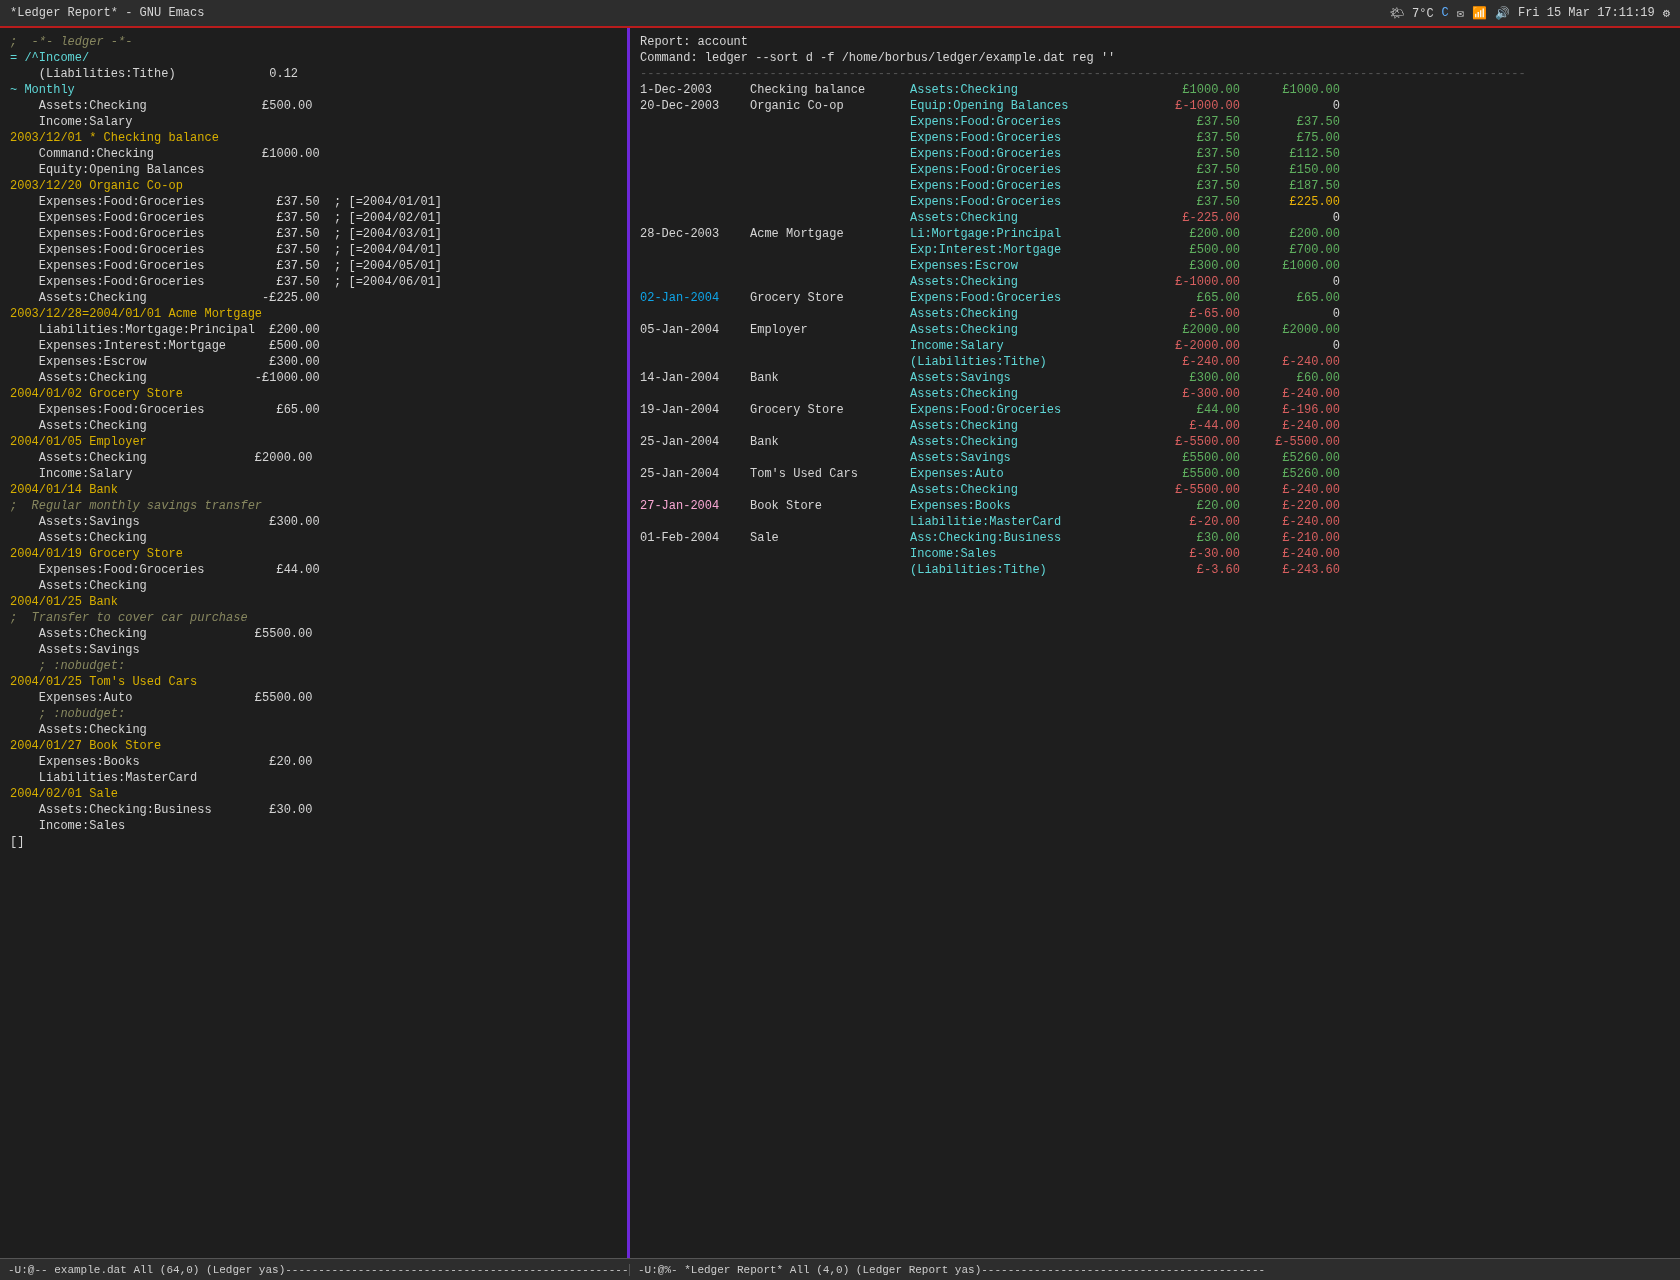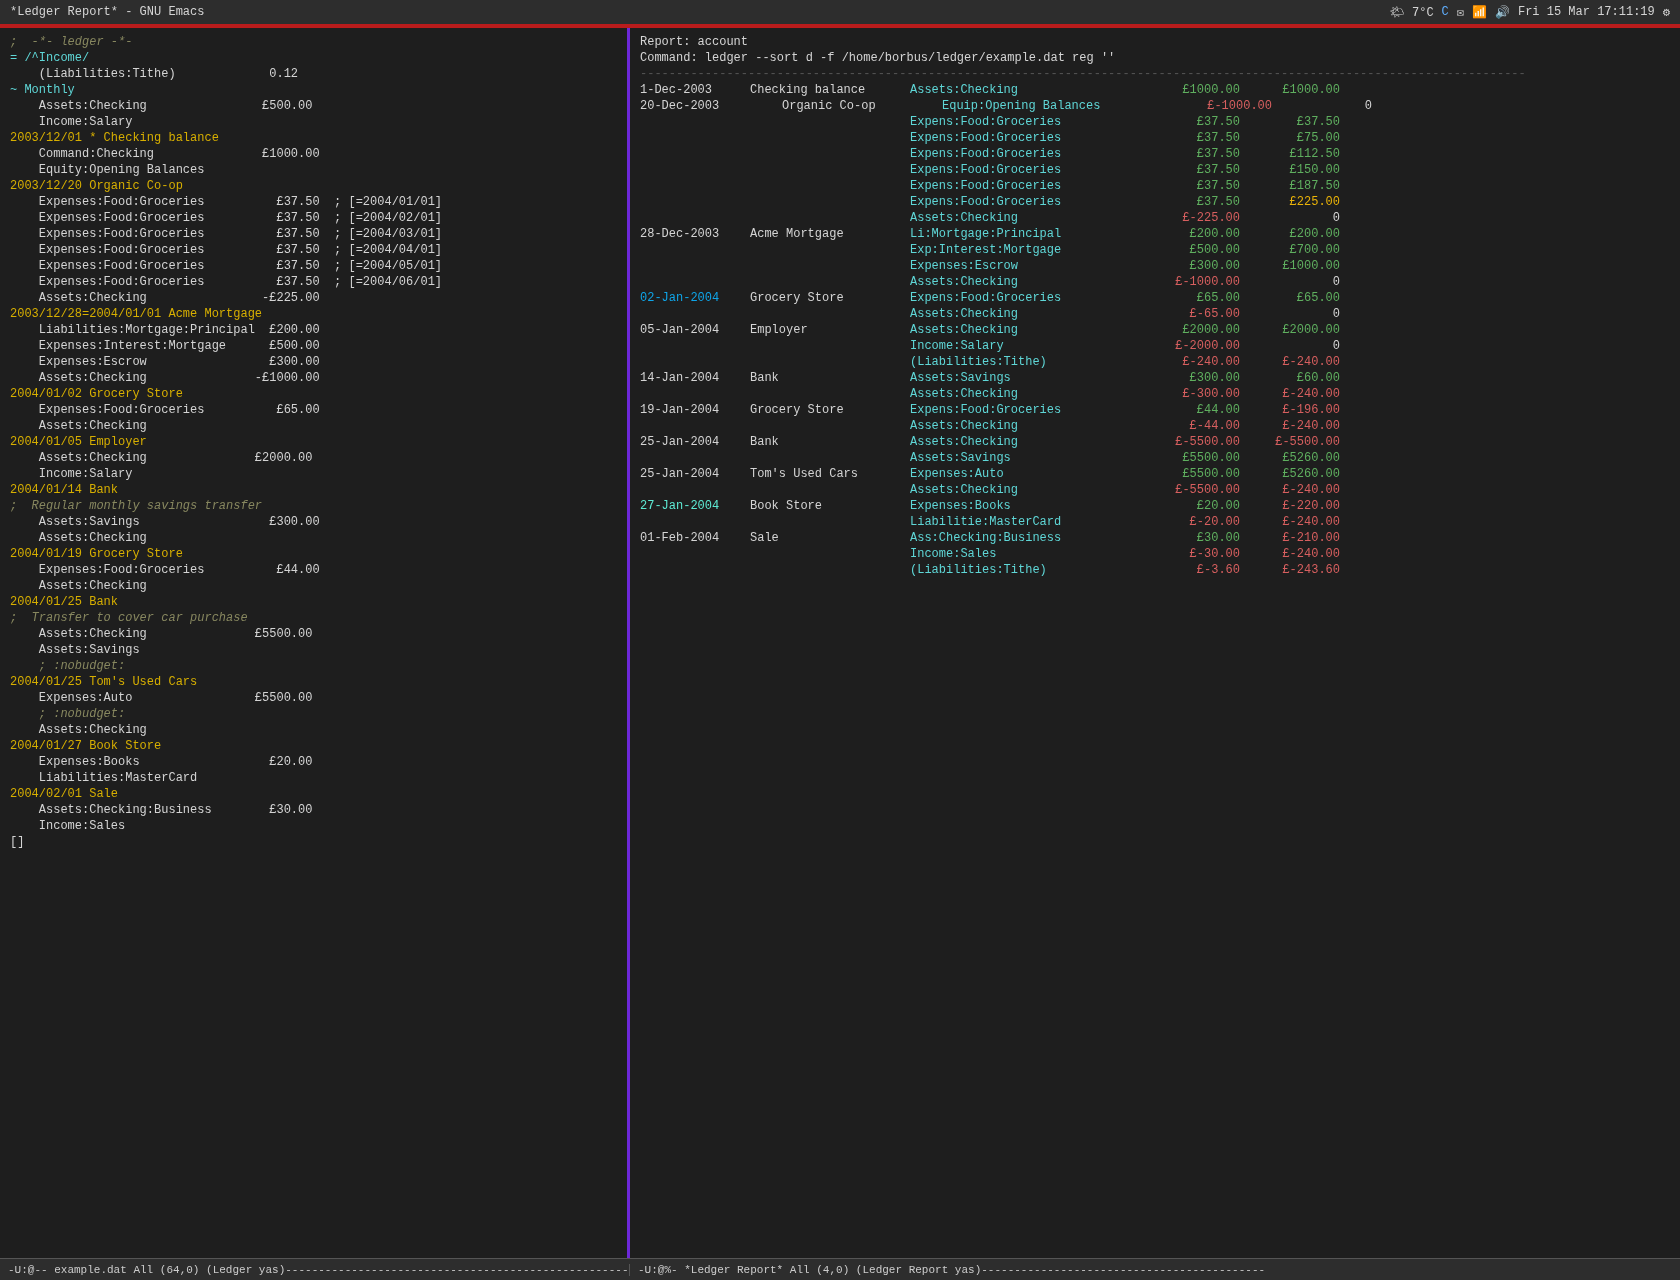--- a/index.html
+++ b/index.html
@@ -15,21 +15,21 @@
 
     
     .title-bar {
       background: #2d2d2d;
       color: #d4d4d4;
       height: 28px;
       display: flex;
       align-items: center;
       justify-content: space-between;
       padding: 0 10px;
-      border-bottom: 4px solid #b91c1c;
+      border-bottom: 2px solid #b91c1c;
     }
     .title-bar-right {
       display: flex;
       align-items: center;
       gap: 8px;
       font-size: 12px;
     }
 
     
     .editor-container {
@@ -194,21 +194,21 @@
         <div class="report-divider">---------------------------------------------------------------------------------------------------------------------------</div>
         <div style="display: flex; line-height: 16px; font-family: &quot;Courier New&quot;, monospace; font-size: 12px;">
           <span style="width: 110px; color: rgb(212, 212, 212); display: inline-block;">1-Dec-2003</span>
           <span style="width: 160px; color: rgb(212, 212, 212); display: inline-block;">Checking balance</span>
           <span style="width: 230px; color: rgb(95, 215, 215); display: inline-block;">    Assets:Checking</span>
           <span style="width: 100px; color: rgb(95, 175, 95); display: inline-block; text-align: right;">£1000.00</span>
           <span style="width: 100px; color: rgb(95, 175, 95); display: inline-block; text-align: right;">£1000.00</span>
         </div>
         <div style="display: flex; line-height: 16px; font-family: &quot;Courier New&quot;, monospace; font-size: 12px;">
           <span style="width: 110px; color: rgb(212, 212, 212); display: inline-block;">20-Dec-2003</span>
-          <span style="width: 160px; color: rgb(212, 212, 212); display: inline-block; margin-left: 32px;">Organic Co-op</span>
+          <span style="width: 160px; color: rgb(212, 212, 212); display: inline-block;">Organic Co-op</span>
           <span style="width: 230px; color: rgb(95, 215, 215); display: inline-block;">    Equip:Opening Balances</span>
           <span style="width: 100px; color: rgb(215, 95, 95); display: inline-block; text-align: right;">£-1000.00</span>
           <span style="width: 100px; color: rgb(212, 212, 212); display: inline-block; text-align: right;">0</span>
         </div>
         <div style="display: flex; line-height: 16px; font-family: &quot;Courier New&quot;, monospace; font-size: 12px;">
           <span style="width: 110px; color: rgb(212, 212, 212); display: inline-block;"></span>
           <span style="width: 160px; color: rgb(212, 212, 212); display: inline-block;"></span>
           <span style="width: 230px; color: rgb(95, 215, 215); display: inline-block;">    Expens:Food:Groceries</span>
           <span style="width: 100px; color: rgb(95, 175, 95); display: inline-block; text-align: right;">£37.50</span>
           <span style="width: 100px; color: rgb(95, 175, 95); display: inline-block; text-align: right;">£37.50</span>
@@ -368,21 +368,21 @@
           <span style="width: 100px; color: rgb(95, 175, 95); display: inline-block; text-align: right;">£5260.00</span>
         </div>
         <div style="display: flex; line-height: 16px; font-family: &quot;Courier New&quot;, monospace; font-size: 12px;">
           <span style="width: 110px; color: rgb(212, 212, 212); display: inline-block;"></span>
           <span style="width: 160px; color: rgb(212, 212, 212); display: inline-block;"></span>
           <span style="width: 230px; color: rgb(95, 215, 215); display: inline-block;">    Assets:Checking</span>
           <span style="width: 100px; color: rgb(215, 95, 95); display: inline-block; text-align: right;">£-5500.00</span>
           <span style="width: 100px; color: rgb(215, 95, 95); display: inline-block; text-align: right;">£-240.00</span>
         </div>
         <div style="display: flex; line-height: 16px; font-family: &quot;Courier New&quot;, monospace; font-size: 12px;">
-          <span style="width: 110px; color: #5eead4; display: inline-block;">27-Jan-2004</span>
+          <span style="width: 110px; color: #f9a8d4; display: inline-block;">27-Jan-2004</span>
           <span style="width: 160px; color: rgb(212, 212, 212); display: inline-block;">Book Store</span>
           <span style="width: 230px; color: rgb(95, 215, 215); display: inline-block;">    Expenses:Books</span>
           <span style="width: 100px; color: rgb(95, 175, 95); display: inline-block; text-align: right;">£20.00</span>
           <span style="width: 100px; color: rgb(215, 95, 95); display: inline-block; text-align: right;">£-220.00</span>
         </div>
         <div style="display: flex; line-height: 16px; font-family: &quot;Courier New&quot;, monospace; font-size: 12px;">
           <span style="width: 110px; color: rgb(212, 212, 212); display: inline-block;"></span>
           <span style="width: 160px; color: rgb(212, 212, 212); display: inline-block;"></span>
           <span style="width: 230px; color: rgb(95, 215, 215); display: inline-block;">    Liabilitie:MasterCard</span>
           <span style="width: 100px; color: rgb(215, 95, 95); display: inline-block; text-align: right;">£-20.00</span>

